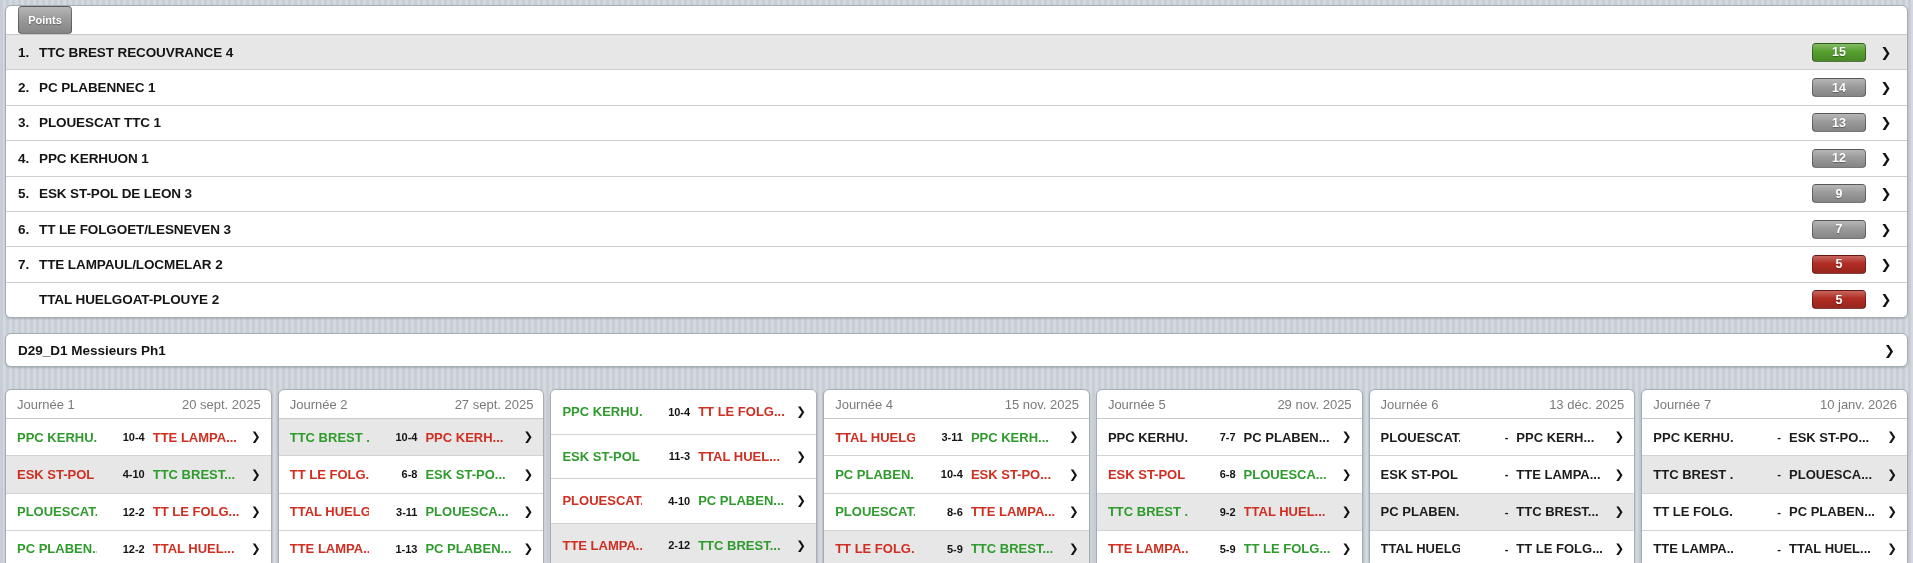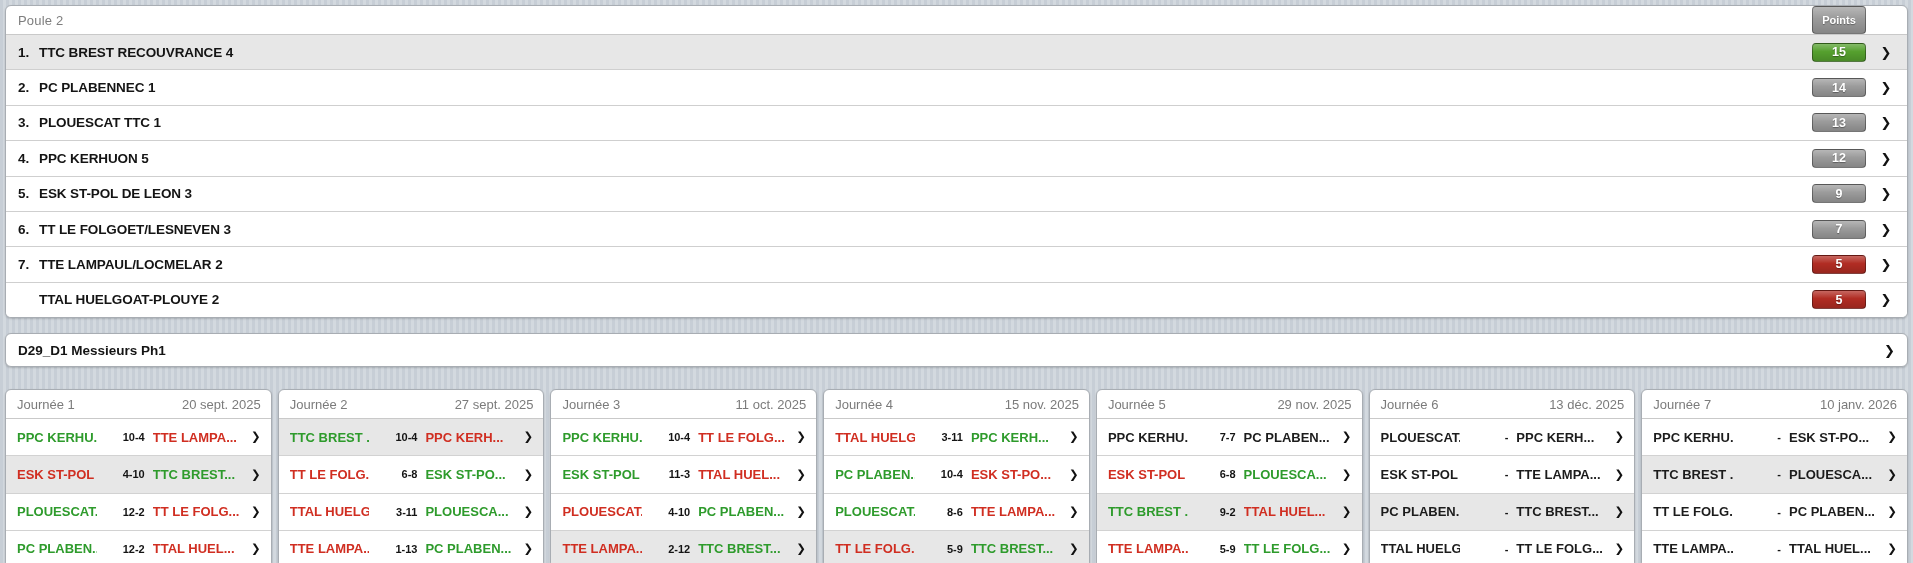--- a/index.html
+++ b/index.html
@@ -76,21 +76,20 @@
   .mscore{font-weight:700; font-size:11px; color:#141414; text-align:right; white-space:nowrap;}
   .mrow .chev{font-size:11.5px;}
 </style>
 </head>
 <body>
 
 <div class="page">
 
   <section class="panel standings">
     <div class="s-head">
-      <span class="s-title">Poule 2</span>
       <span class="badge header">Points</span>
       <span></span>
     </div>
     <div class="s-rows" id="standings-rows">
   <div class="srow hl">
     <span class="s-team-cell">
       <span class="s-rank">1.</span>
       <span class="s-team">TTC BREST RECOUVRANCE 4</span>
     </span>
     <span class="badge green">15</span>
@@ -111,21 +110,21 @@
       <span class="s-rank">3.</span>
       <span class="s-team">PLOUESCAT TTC 1</span>
     </span>
     <span class="badge gray">13</span>
     <span class="chev">❯</span>
   </div>
 
   <div class="srow">
     <span class="s-team-cell">
       <span class="s-rank">4.</span>
-      <span class="s-team">PPC KERHUON 5</span>
+      <span class="s-team">PPC KERHUON 1</span>
     </span>
     <span class="badge gray">12</span>
     <span class="chev">❯</span>
   </div>
 
   <div class="srow">
     <span class="s-team-cell">
       <span class="s-rank">5.</span>
       <span class="s-team">ESK ST-POL DE LEON 3</span>
     </span>
@@ -238,24 +237,20 @@
   <div class="mrow">
     <span class="mteam home loss">TTE LAMPA...</span>
     <span class="mscore">1-13</span>
     <span class="mteam away win">PC PLABEN...</span>
     <span class="chev">❯</span>
   </div>
 </div>
   </section>
 
   <section class="panel card">
-    <div class="card-head">
-      <span class="card-title">Journée 3</span>
-      <span class="card-date">11 oct. 2025</span>
-    </div>
     <div class="matches">
   <div class="mrow">
     <span class="mteam home win">PPC KERHU...</span>
     <span class="mscore">10-4</span>
     <span class="mteam away loss">TT LE FOLG...</span>
     <span class="chev">❯</span>
   </div>
 
   <div class="mrow">
     <span class="mteam home win">ESK ST-POL ...</span>

